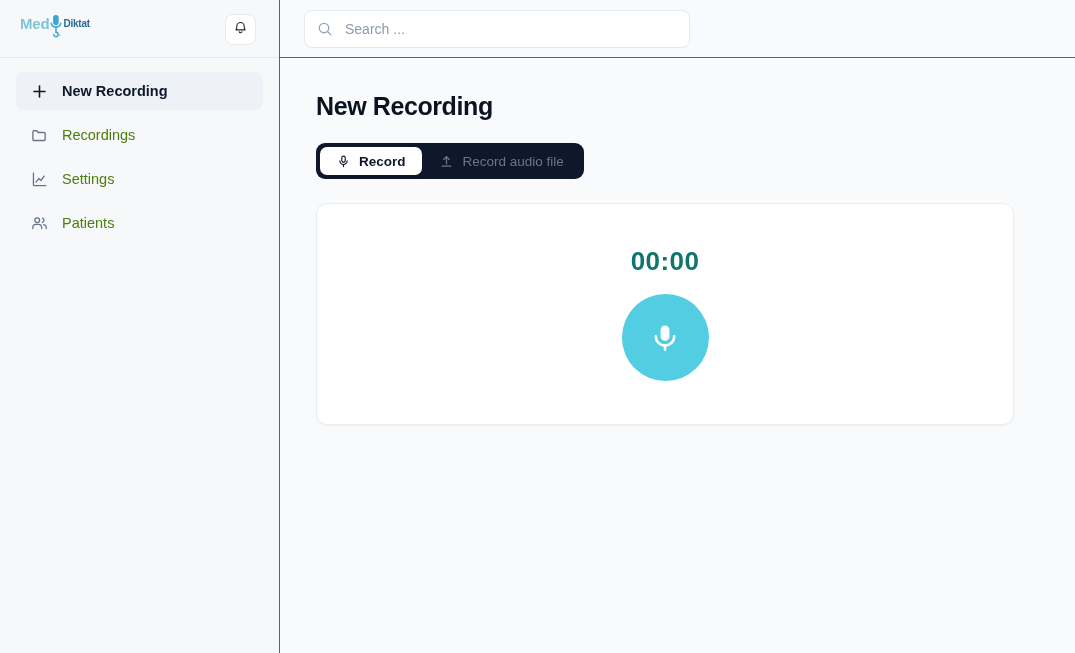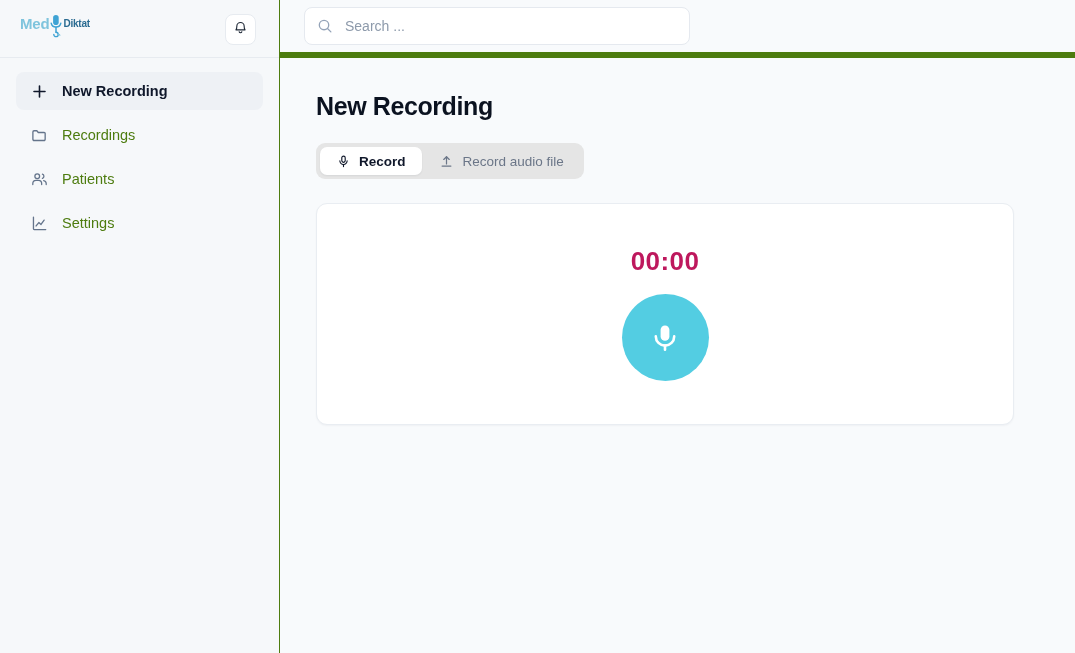--- a/index.html
+++ b/index.html
@@ -115,21 +115,21 @@
     height: 653px;
     background: #f8fafc;
     display: flex;
     flex-direction: column;
     min-width: 0;
   }
 
   .topbar {
     height: 58px;
     flex: 0 0 58px;
-    border-bottom: 6px solid #4d7c0f;
+    border-bottom: 1px solid #4d7c0f;
     display: flex;
     align-items: center;
     padding: 0 24px;
   }
 
   .search-wrap {
     position: relative;
     width: 386px;
     height: 38px;
   }
@@ -185,21 +185,21 @@
     font-weight: 700;
     color: #0b1220;
     letter-spacing: -0.4px;
     margin-bottom: 22px;
   }
 
   
   .tabs {
     display: inline-flex;
     align-items: center;
-    background: #e5e5e5;
+    background: #0f172a;
     border-radius: 9px;
     padding: 4px;
     gap: 2px;
     margin-bottom: 24px;
   }
   .tab {
     display: flex;
     align-items: center;
     gap: 9px;
     height: 28px;
@@ -237,21 +237,21 @@
     flex-direction: column;
     align-items: center;
     justify-content: center;
     gap: 20px;
     box-shadow: 0 1px 2px rgba(16, 24, 40, 0.04);
   }
 
   .timer {
     font-size: 26px;
     font-weight: 700;
-    color: #be185d;
+    color: #0f766e;
     letter-spacing: 0.4px;
     line-height: 1;
   }
 
   .record-btn {
     width: 87px;
     height: 87px;
     border-radius: 50%;
     background: #53cde2;
     border: none;
@@ -302,38 +302,38 @@
         <span class="nav-icon">
           <svg width="17" height="17" viewBox="0 0 18 18" fill="none" stroke="currentColor" stroke-width="1.4" stroke-linejoin="round">
             <path d="M2 5.2a1.2 1.2 0 0 1 1.2-1.2h3l1.5 1.8h6.1A1.2 1.2 0 0 1 15 7v6.1a1.2 1.2 0 0 1-1.2 1.2H3.2A1.2 1.2 0 0 1 2 13.1V5.2Z"></path>
           </svg>
         </span>
         <span class="nav-label">Recordings</span>
       </div>
 
       <div class="nav-item">
         <span class="nav-icon">
+          <svg width="17" height="17" viewBox="0 0 18 18" fill="none" stroke="currentColor" stroke-width="1.4" stroke-linecap="round" stroke-linejoin="round">
+            <path d="M2.6 2.4v12.2a.8.8 0 0 0 .8.8h12.2"></path>
+            <path d="M5.4 11.6 8.3 8l2.3 2 3.3-4.6"></path>
+          </svg>
+        </span>
+        <span class="nav-label">Settings</span>
+      </div>
+
+      <div class="nav-item">
+        <span class="nav-icon">
           <svg width="17" height="17" viewBox="0 0 18 18" fill="none" stroke="currentColor" stroke-width="1.35" stroke-linecap="round" stroke-linejoin="round">
             <circle cx="6.6" cy="5.6" r="2.5"></circle>
             <path d="M1.9 14.4v-1a3.4 3.4 0 0 1 3.4-3.4h2.6a3.4 3.4 0 0 1 3.4 3.4v1"></path>
             <path d="M12.1 3.4a2.4 2.4 0 0 1 0 4.5"></path>
             <path d="M13.4 10.2a3.2 3.2 0 0 1 2.7 3.1v1.1"></path>
           </svg>
         </span>
         <span class="nav-label">Patients</span>
-      </div>
-
-      <div class="nav-item">
-        <span class="nav-icon">
-          <svg width="17" height="17" viewBox="0 0 18 18" fill="none" stroke="currentColor" stroke-width="1.4" stroke-linecap="round" stroke-linejoin="round">
-            <path d="M2.6 2.4v12.2a.8.8 0 0 0 .8.8h12.2"></path>
-            <path d="M5.4 11.6 8.3 8l2.3 2 3.3-4.6"></path>
-          </svg>
-        </span>
-        <span class="nav-label">Settings</span>
       </div>
 
     </nav>
   </aside>
 
   <main class="main">
 
     <header class="topbar">
       <div class="search-wrap">
         <span class="search-icon-box">

